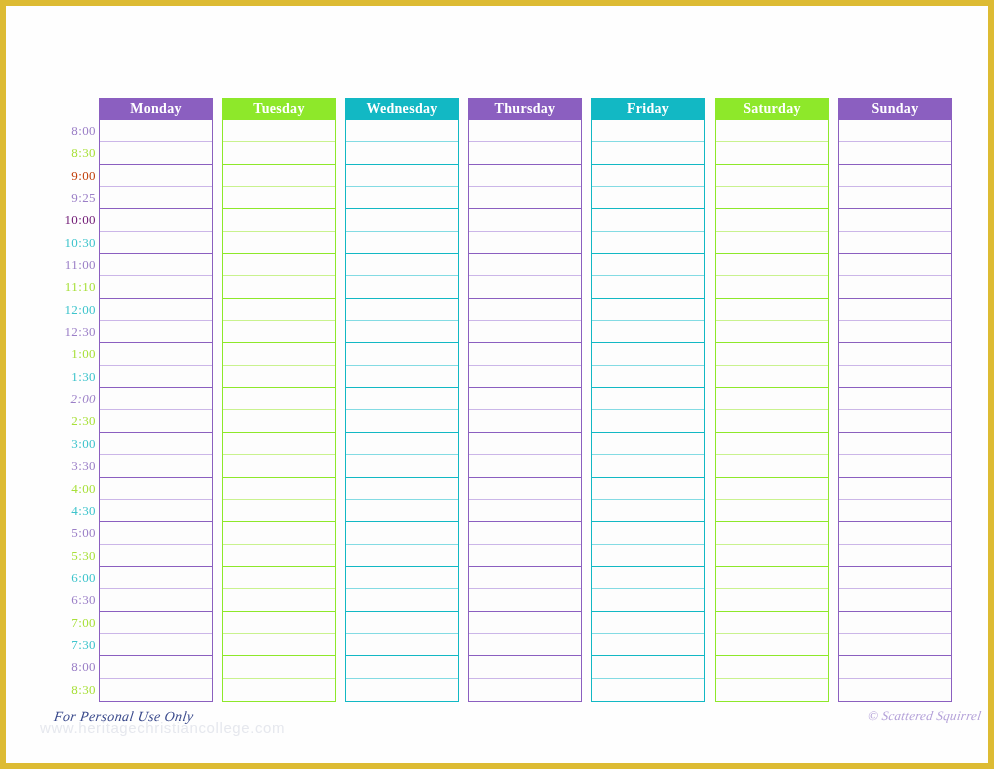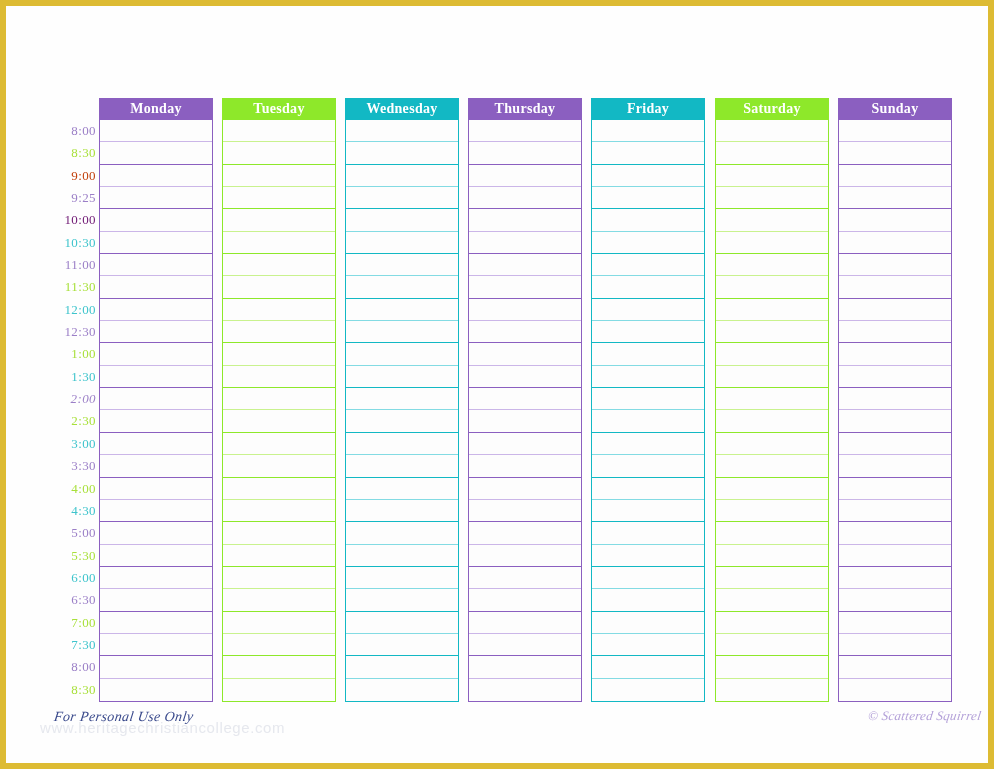--- a/index.html
+++ b/index.html
@@ -150,21 +150,21 @@
 
   <div id="grid">
     <div id="times">
         <div class="time-label" style="color: rgb(155, 127, 199);">8:00</div>
         <div class="time-label" style="color: rgb(168, 224, 58);">8:30</div>
         <div class="time-label" style="color: #c2410c;">9:00</div>
         <div class="time-label" style="color: rgb(155, 127, 199);">9:25</div>
         <div class="time-label" style="color: #701a75;">10:00</div>
         <div class="time-label" style="color: rgb(62, 196, 204);">10:30</div>
         <div class="time-label" style="color: rgb(155, 127, 199);">11:00</div>
-        <div class="time-label" style="color: rgb(168, 224, 58);">11:30</div>
+        <div class="time-label" style="color: rgb(168, 224, 58);">11:10</div>
         <div class="time-label" style="color: rgb(62, 196, 204);">12:00</div>
         <div class="time-label" style="color: rgb(155, 127, 199);">12:30</div>
         <div class="time-label" style="color: rgb(168, 224, 58);">1:00</div>
         <div class="time-label" style="color: rgb(62, 196, 204);">1:30</div>
         <div class="time-label" style="color: rgb(155, 127, 199); font-style: italic;">2:00</div>
         <div class="time-label" style="color: rgb(168, 224, 58);">2:30</div>
         <div class="time-label" style="color: rgb(62, 196, 204);">3:00</div>
         <div class="time-label" style="color: rgb(155, 127, 199);">3:30</div>
         <div class="time-label" style="color: rgb(168, 224, 58);">4:00</div>
         <div class="time-label" style="color: rgb(62, 196, 204);">4:30</div>

